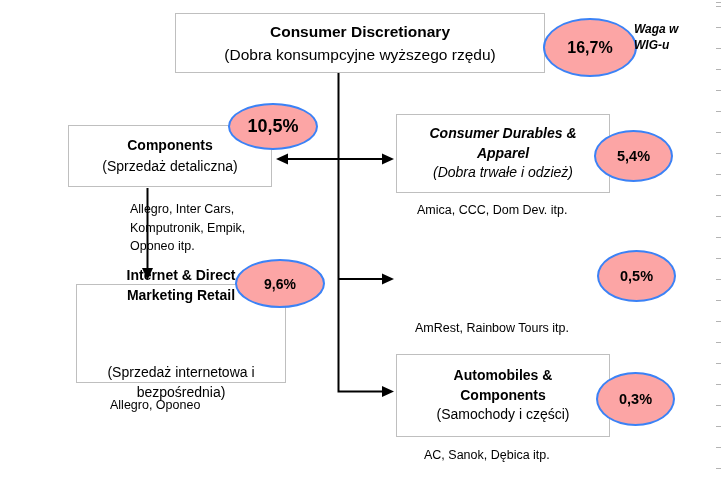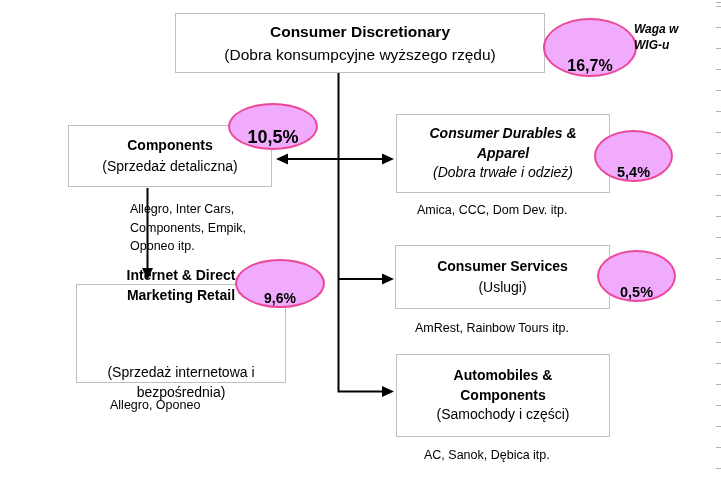--- a/index.html
+++ b/index.html
@@ -20,22 +20,22 @@
   .node-retailing{left:68px;top:125px;width:204px;height:62px;font-size:14px;line-height:1.5;}
   .node-internet{left:76px;top:284px;width:210px;height:99px;font-size:14px;line-height:1.45;gap:28px;}
   .node-internet .title{max-width:132px;}
   .node-internet .subtitle{max-width:172px;margin-top:28px;}
   .node-durables{left:396px;top:114px;width:214px;height:79px;font-size:14px;line-height:1.42;font-style:italic;}
   .node-durables .title{max-width:162px;}
   .node-services{left:395px;top:245px;width:215px;height:64px;font-size:14px;line-height:1.5;}
   .node-automobiles{left:396px;top:354px;width:214px;height:83px;font-size:14px;line-height:1.42;}
   .node-automobiles .title{max-width:122px;}
   .weight{
-    position:absolute;z-index:3;border:2px solid #ec4899;background:#f0abfc;
-    border-radius:50%;display:flex;align-items:flex-end;justify-content:center;
+    position:absolute;z-index:3;border:2px solid #3b82f6;background:#fca5a5;
+    border-radius:50%;display:flex;align-items:center;justify-content:center;
     font-weight:bold;box-sizing:border-box;
   }
   .weight-root{left:543px;top:18px;width:94px;height:59px;font-size:16px;}
   .weight-retailing{left:228px;top:103px;width:90px;height:47px;font-size:18px;}
   .weight-internet{left:235px;top:259px;width:90px;height:49px;font-size:14px;}
   .weight-durables{left:594px;top:130px;width:79px;height:52px;font-size:14.5px;}
   .weight-services{left:597px;top:250px;width:79px;height:52px;font-size:14.5px;}
   .weight-automobiles{left:596px;top:372px;width:79px;height:54px;font-size:14.5px;}
   .companies{
     position:absolute;z-index:2;font-size:12.5px;line-height:1.48;text-align:left;
@@ -88,48 +88,47 @@
   </div>
   <div class="wig-note">Waga w WIG-u</div>
 
   <div class="node node-retailing">
     <span class="title">Components</span>
     <span class="subtitle">(Sprzedaż detaliczna)</span>
   </div>
   <div class="weight weight-retailing">
     <span>10,5%</span>
   </div>
-  <div class="companies companies-retailing">Allegro, Inter Cars, Components, Empik, Oponeo itp.</div>
+  <div class="companies companies-retailing">Allegro, Inter Cars, Komputronik, Empik, Oponeo itp.</div>
 
   <div class="node node-internet">
     <span class="title">Internet &amp; Direct Marketing Retail</span>
     <span class="subtitle">(Sprzedaż internetowa i bezpośrednia)</span>
   </div>
   <div class="weight weight-internet">
     <span>9,6%</span>
   </div>
   <div class="companies companies-internet">Allegro, Oponeo</div>
 
   <div class="node node-durables">
     <span class="title">Consumer Durables &amp; Apparel</span>
     <span class="subtitle">(Dobra trwałe i odzież)</span>
   </div>
   <div class="weight weight-durables">
     <span>5,4%</span>
   </div>
   <div class="companies companies-durables">Amica, CCC, Dom Dev. itp.</div>
 
-  <div class="node node-services">
-    <span class="title">Consumer Services</span>
-    <span class="subtitle">(Uslugi)</span>
-  </div>
   <div class="weight weight-services">
     <span>0,5%</span>
   </div>
   <div class="companies companies-services">AmRest, Rainbow Tours itp.</div>
 
   <div class="node node-automobiles">
     <span class="title">Automobiles &amp; Components</span>
     <span class="subtitle">(Samochody i części)</span>
   </div>
+  <div class="weight weight-automobiles">
+    <span>0,3%</span>
+  </div>
   <div class="companies companies-automobiles">AC, Sanok, Dębica itp.</div>
 
 </div>
 
 </body></html>

